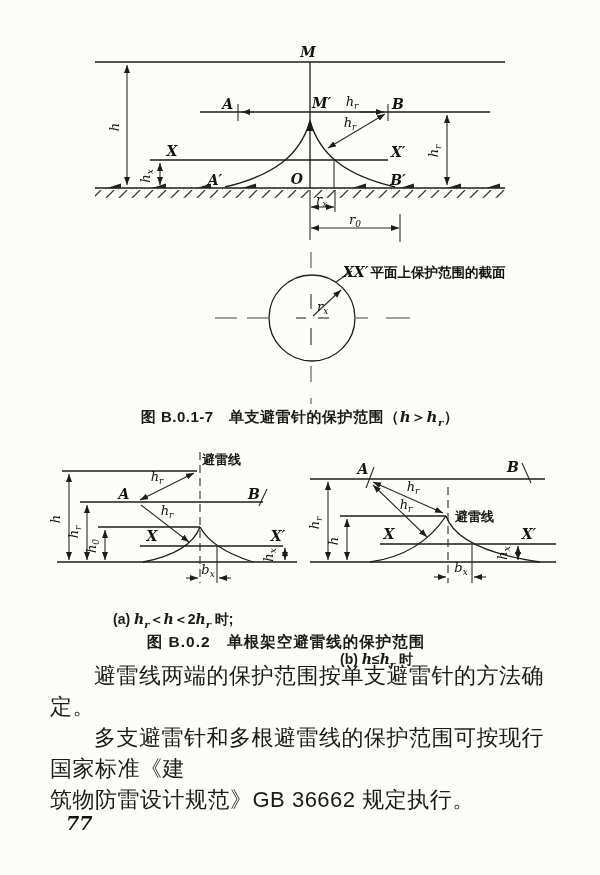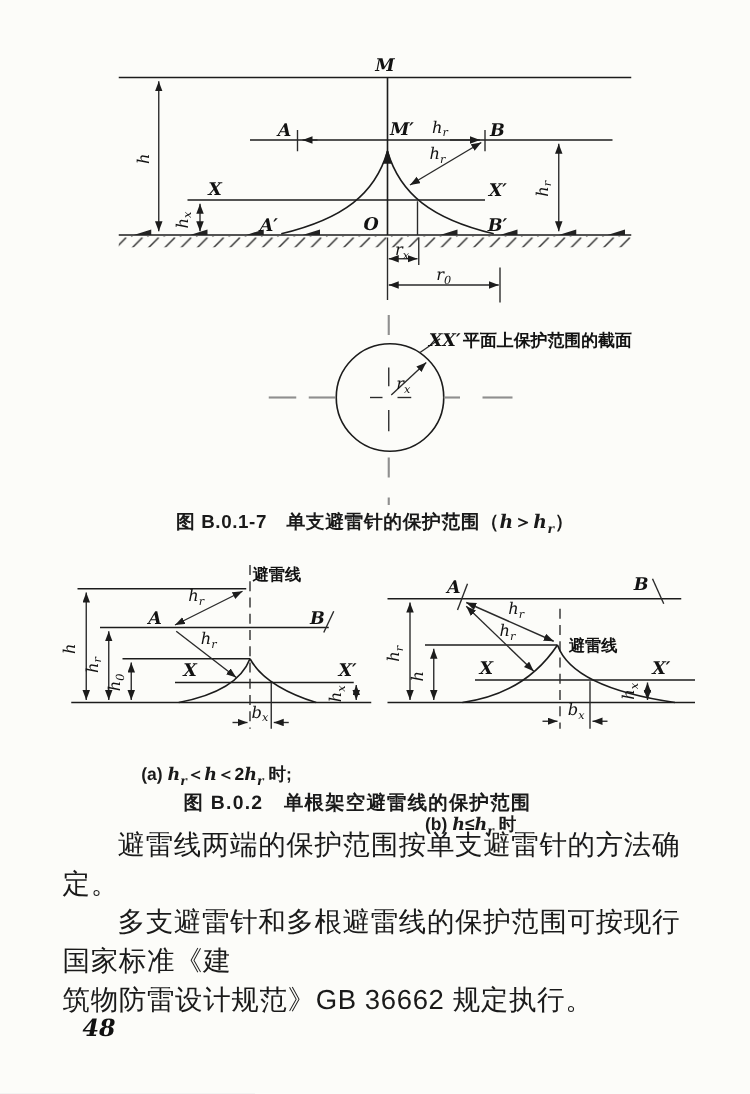--- a/index.html
+++ b/index.html
@@ -208,15 +208,15 @@
 <div class="subcap cap-b"><span>(b) </span><span class="var">h</span><span>≤</span><span class="var">h</span><sub class="var">r</sub><span> 时</span></div>
 
 <div class="cap2">图 B.0.2　单根架空避雷线的保护范围</div>
 
 <div class="bodytext">
   <div class="indent">避雷线两端的保护范围按单支避雷针的方法确定。</div>
   <div class="indent">多支避雷针和多根避雷线的保护范围可按现行国家标准《建</div>
   <div>筑物防雷设计规范》GB 36662 规定执行。</div>
 </div>
 
-<div class="pagenum">48</div>
+<div class="pagenum">77</div>
 
 </div>
 
 </body></html>

